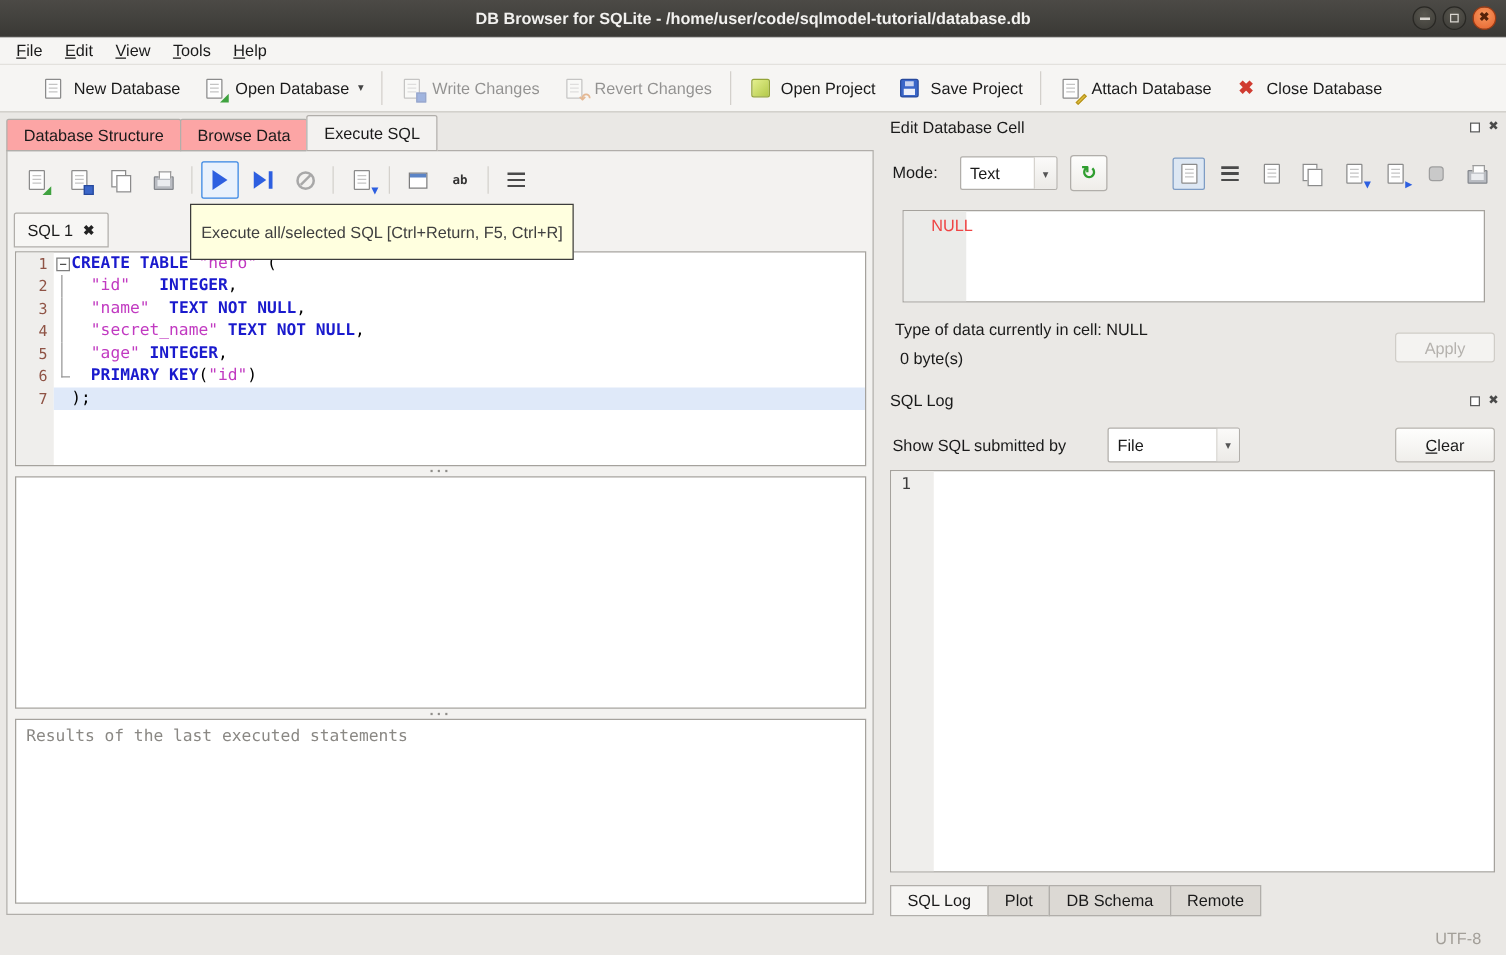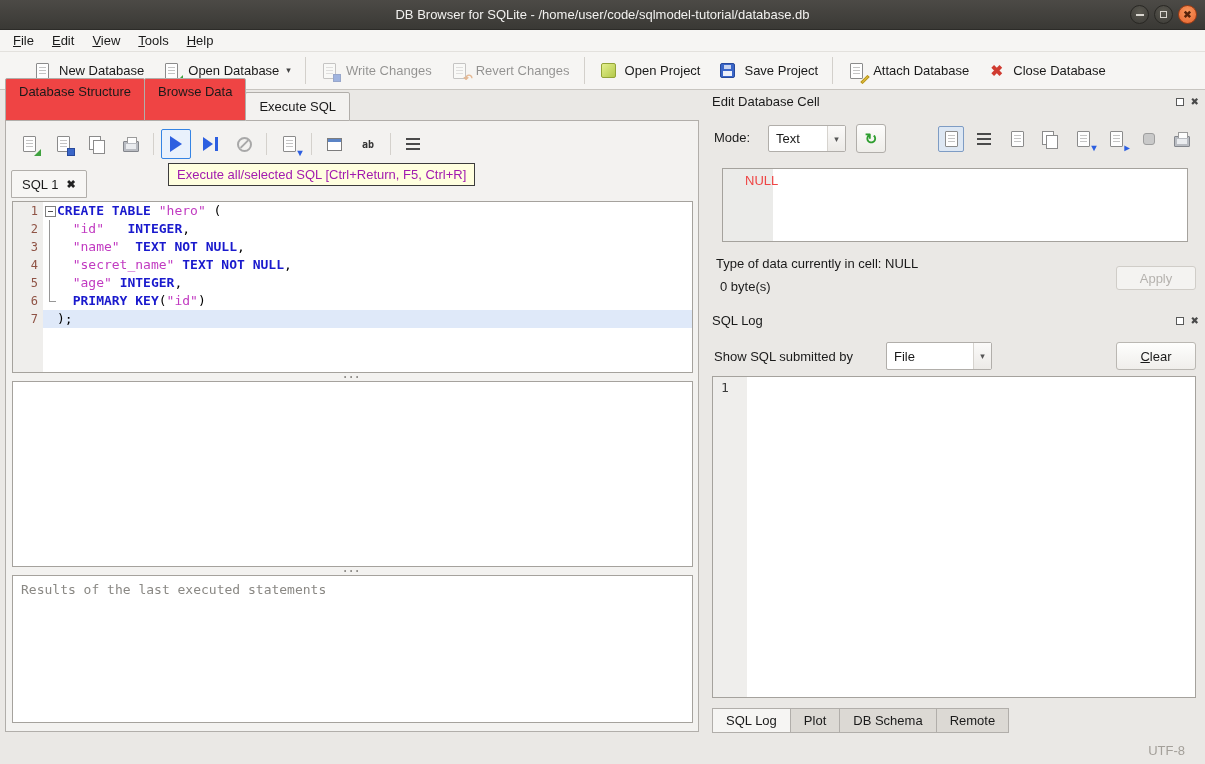--- a/index.html
+++ b/index.html
@@ -4,21 +4,21 @@
 <style>
   *{box-sizing:border-box;margin:0;padding:0}
   html,body{width:1205px;height:764px}
   body{font-family:"Liberation Sans",sans-serif;font-size:13px;color:#1a1a1a}
   .window{position:relative;width:1205px;height:764px;background:#eae8e5;overflow:hidden}
 
   
   .titlebar{position:absolute;left:0;top:0;width:1205px;height:30px;
     background:linear-gradient(#4c4a46,#3a3935);border-bottom:1px solid #2c2b28;
     display:flex;align-items:center;justify-content:center}
-  .title-text{color:#f2f1ef;font-weight:normal;font-size:13px}
+  .title-text{color:#f2f1ef;font-weight:bold;font-size:13px}
   .win-controls{position:absolute;right:8px;top:5px;display:flex;gap:5px}
   .wbtn{width:19px;height:19px;border-radius:50%;border:1px solid #292824;
     background:radial-gradient(circle at 50% 35%,#5a5850,#3b3a36);
     display:flex;align-items:center;justify-content:center;cursor:pointer}
   .wbtn.close{background:radial-gradient(circle at 50% 35%,#f8995f,#e6632e);border-color:#9d3c14}
   .glyph-min{width:8px;height:2px;background:#d9d6d0}
   .glyph-max{width:7px;height:7px;border:1px solid #d9d6d0}
   .glyph-x{font-size:10px;line-height:1;color:#57230a;font-weight:bold}
 
   
@@ -69,21 +69,21 @@
   .i-d2::after{content:"";position:absolute;left:4px;top:4px;width:10px;height:12px;background:#fff;border:1px solid #8b8b8b}
   .i-null{width:12px;height:12px;background:#c9c9c9;border:1px solid #9e9e9e;border-radius:3px}
   .i-float{width:8px;height:8px;border:1px solid #5a5a5a;background:#fff;display:inline-block}
   .i-ab{font-family:"DejaVu Sans Mono",monospace;font-size:10px;color:#333;font-weight:bold}
   .i-refresh{color:#2f9e2f;font-size:15px;font-weight:bold;line-height:1}
   .i-caretsm{font-size:9px;color:#444;line-height:1}
   .dock-x{font-size:10px;color:#4a4a4a;line-height:1;cursor:pointer}
 
   
   .main-tabs{position:absolute;left:5px;top:92px;height:29px;display:flex;align-items:flex-end;z-index:6}
-  .mtab{height:43px;line-height:25px;padding:0 13px;background:#ef4444;border:1px solid #b1aeaa;
+  .mtab{height:26px;line-height:25px;padding:0 13px;background:#fca5a5;border:1px solid #b1aeaa;
     margin-right:-1px;border-radius:2px 2px 0 0;cursor:pointer;white-space:nowrap}
   .mtab.active{height:29px;line-height:28px;background:#f3f2f0;z-index:7;box-shadow:0 1px 0 #f3f2f0}
 
   
   .left-frame{position:absolute;left:5px;top:120px;width:694px;height:612px;background:#f3f2f0;
     border:1px solid #b1aeaa;z-index:1}
   .sqlbar{position:absolute;left:8px;top:6px;height:34px;display:flex;align-items:center;gap:4px}
   .sqlbtn{width:30px;height:30px;display:flex;align-items:center;justify-content:center;border-radius:2px;cursor:pointer}
   .sqlbtn.focused{border:1px solid #3584e4;background:#e9f1fc}
   .ssep{width:1px;height:22px;background:#d4d1cc;margin:0 3px}
@@ -110,22 +110,22 @@
   .tok-str{color:#c13ac1}
   .tok-pln{color:#000}
 
   .splitter{position:absolute;left:6px;width:681px;height:8px;display:flex;align-items:center;justify-content:center;
     color:#8f8d89;font-weight:bold;font-size:12px;letter-spacing:2px;cursor:row-resize}
   .grid-area{position:absolute;left:6px;top:260px;width:681px;height:186px;background:#fff;border:1px solid #a5a29d}
   .results-area{position:absolute;left:6px;top:454px;width:681px;height:148px;background:#fff;border:1px solid #a5a29d;
     font-family:"DejaVu Sans Mono",monospace;font-size:13px;color:#8a8884;padding:6px 8px}
 
   
-  .tooltip{position:absolute;left:168px;top:163px;background:#ffffdf;border:1px solid #3c3c3c;
-    padding:3px 8px;font-size:13px;color:#a21caf;z-index:50;white-space:nowrap}
+  .tooltip{position:absolute;left:152px;top:163px;background:#ffffdf;border:1px solid #3c3c3c;
+    padding:14px 8px;font-size:13px;color:#404040;z-index:50;white-space:nowrap}
 
   
   .right-panel{position:absolute;left:704px;top:90px;width:501px;height:650px}
   .dock-head{position:absolute;left:8px;right:6px;display:flex;justify-content:space-between}
   .dock-btns{display:flex;align-items:center;gap:7px}
   .combo{position:absolute;display:flex;align-items:center;background:#fff;border:1px solid #b1aeaa;
     border-radius:2px;padding-left:7px;cursor:pointer}
   .combo-arrow{margin-left:auto;width:18px;align-self:stretch;display:flex;align-items:center;justify-content:center;
     background:linear-gradient(#fbfaf9,#eceae7);border-left:1px solid #d6d3ce;font-size:9px;color:#555}
   .minibtn{position:absolute;display:flex;align-items:center;justify-content:center;border:1px solid #b1aeaa;

